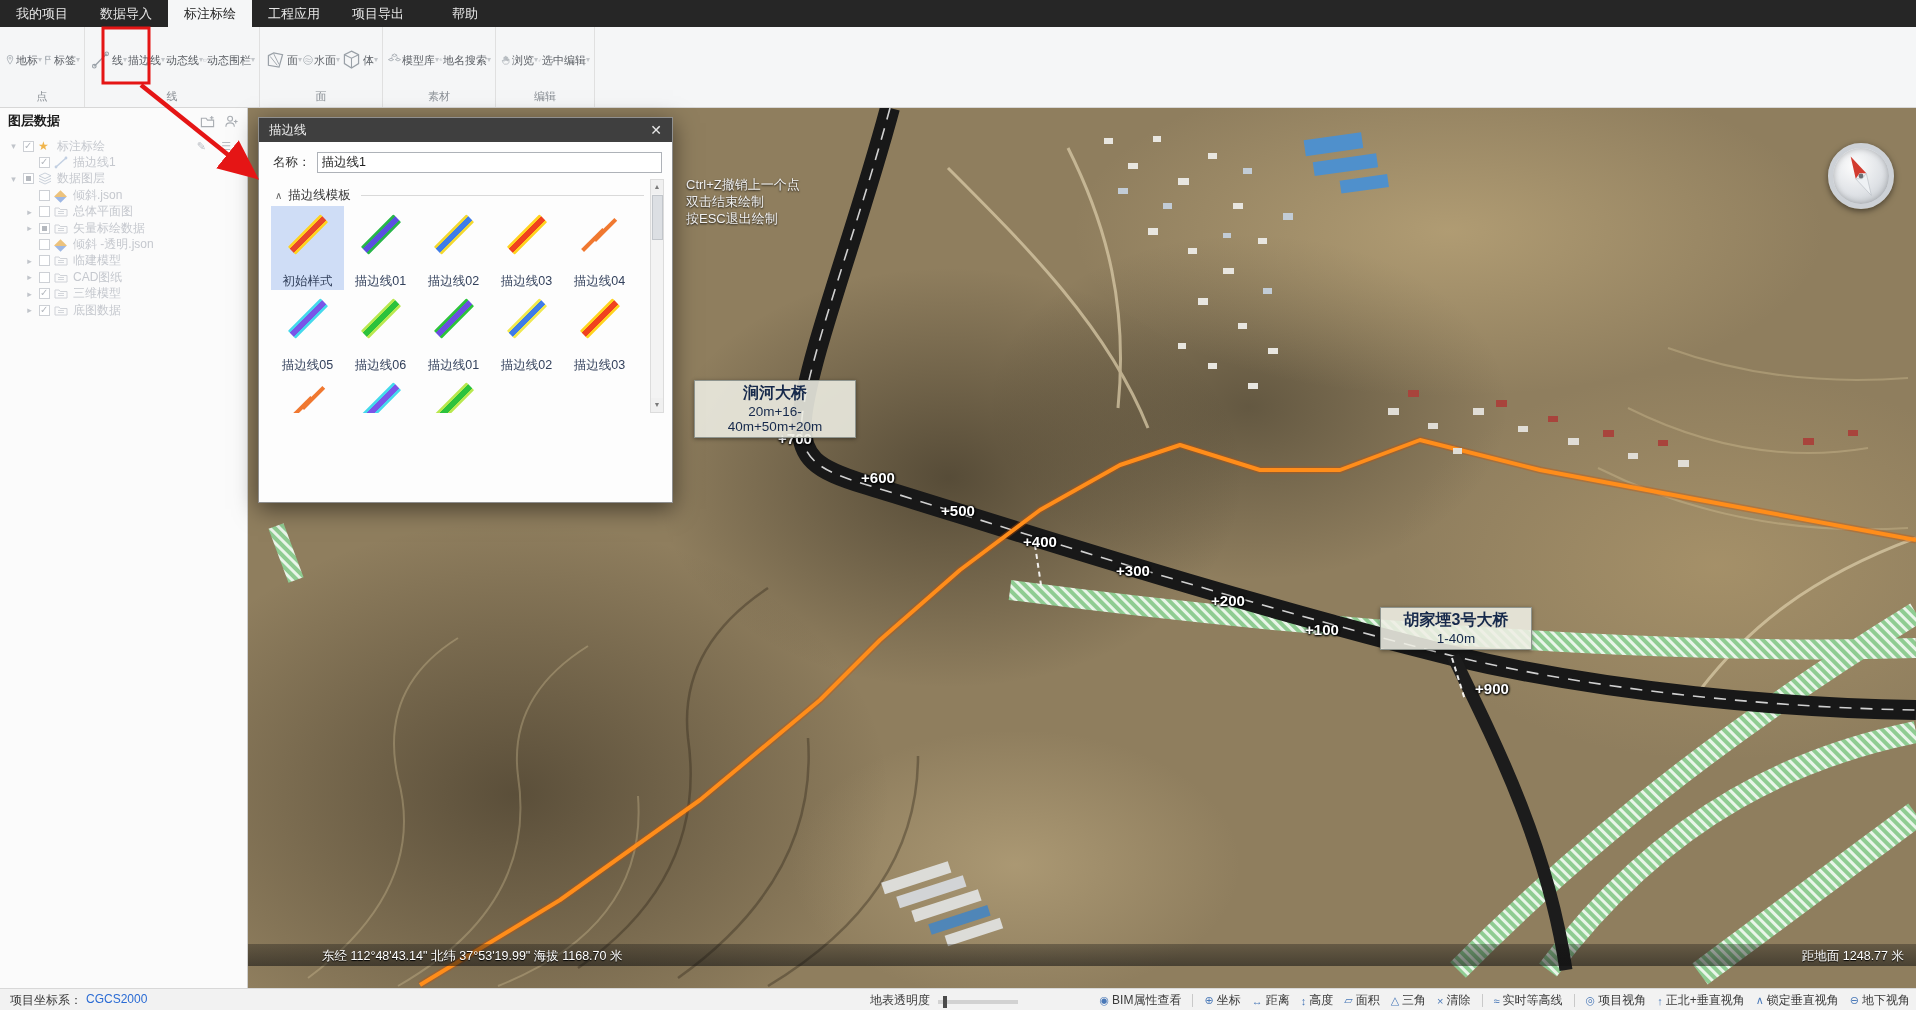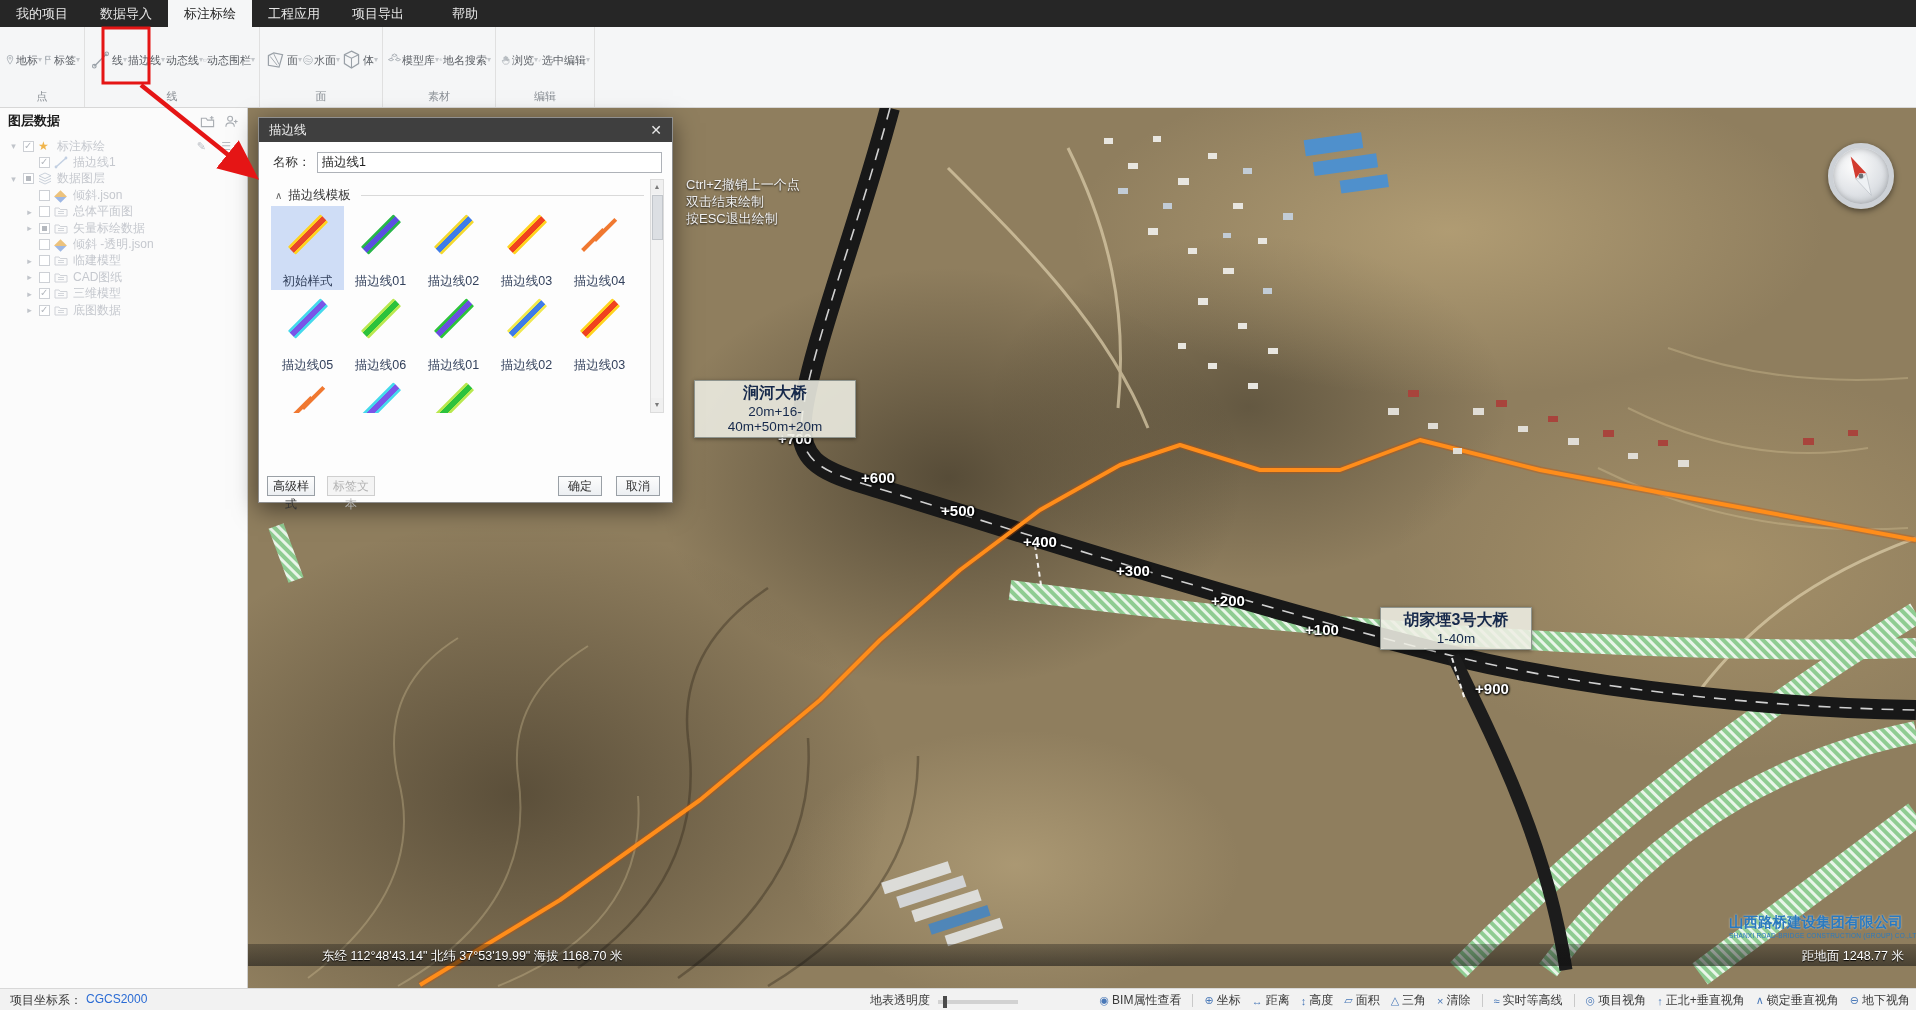--- a/index.html
+++ b/index.html
@@ -549,30 +549,20 @@
       </g>
       <circle cx="28" cy="28" r="2.4" fill="#6b7075"></circle>
     </svg>
   </div>
 
   <div class="coord-strip">
     <span class="coords">东经 112°48'43.14" 北纬 37°53'19.99" 海拔 1168.70 米</span>
     <span class="hag">距地面 1248.77 米</span>
   </div>
 
-  <div class="logo">
-    <svg width="40" height="46" viewBox="0 0 40 46">
-      <path d="M8 38 C2 18 22 4 32 12 C40 19 34 34 18 36" stroke="#2a7ac0" stroke-width="5" fill="none"></path>
-      <path d="M24 30 L38 44" stroke="#2a7ac0" stroke-width="5" fill="none"></path>
-    </svg>
-    <div class="ltext" style="margin-left:4px">
-      <div class="l1">山西路桥建设集团有限公司</div>
-      <div class="l2">SHANXI ROAD-BRIDGE CONSTRUCTION (GROUP) CO.,LTD</div>
-    </div>
-  </div>
 </div>
 
 <div class="dialog">
   <div class="dlg-header">
     <span class="dlg-title">描边线</span>
     <span class="dlg-close">✕</span>
   </div>
   <div class="dlg-name-row">
     <span class="dlg-name-label">名称：</span>
     <input class="dlg-name-input" value="描边线1" style="">
@@ -663,26 +653,20 @@
             <div class="tpl-band" style="background: linear-gradient(rgb(184, 232, 78) 0px, rgb(184, 232, 78) 3px, rgb(44, 194, 60) 3px, rgb(44, 194, 60) 8px, rgb(184, 232, 78) 8px, rgb(184, 232, 78) 11px);"></div>
           </div>
           <div class="tpl-label"></div>
         </div>
       </div>
     <div class="vscroll">
       <div class="vs-btn" style="top:0">▲</div>
       <div class="vs-thumb"></div>
       <div class="vs-btn" style="bottom:0">▼</div>
     </div>
-  </div>
-  <div class="dlg-buttons">
-    <div class="dbtn" style="left:0; width:48px">高级样式</div>
-    <div class="dbtn disabled" style="left:60px; width:48px">标签文本</div>
-    <div class="dbtn" style="left:291px; width:44px">确定</div>
-    <div class="dbtn" style="left:349px; width:44px">取消</div>
   </div>
 </div>
 
 <svg id="annot">
   <defs>
     <marker id="arrowhead" markerWidth="9" markerHeight="8" refX="7" refY="4" orient="auto">
       <path d="M0,0 L9,4 L0,8 Z" fill="#e51515"></path>
     </marker>
   </defs>
   <rect x="103" y="28" width="46" height="55" fill="none" stroke="#e51515" stroke-width="3"></rect>

